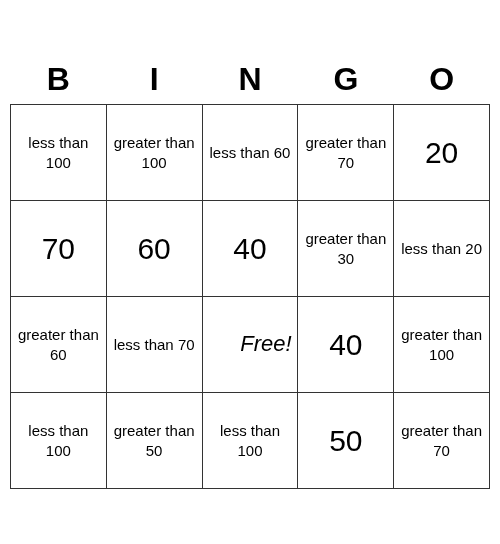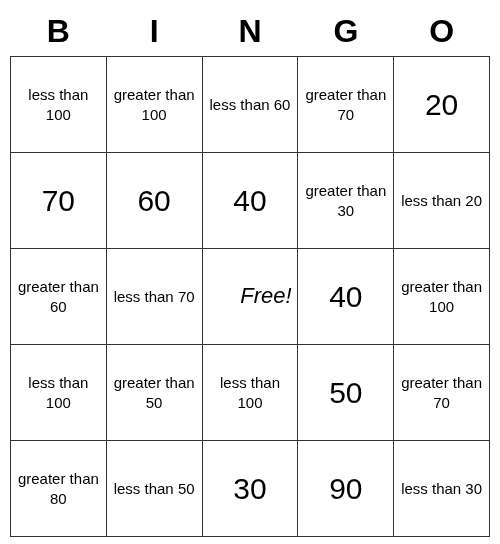--- a/index.html
+++ b/index.html
@@ -89,21 +89,14 @@
         <td class="large-num">40</td>
         <td>greater than 100</td>
       </tr>
       <tr>
         <td>less than 100</td>
         <td>greater than 50</td>
         <td>less than 100</td>
         <td class="large-num">50</td>
         <td>greater than 70</td>
       </tr>
-      <tr>
-        <td>greater than 80</td>
-        <td>less than 50</td>
-        <td class="large-num">30</td>
-        <td class="large-num">90</td>
-        <td>less than 30</td>
-      </tr>
     </tbody>
 </table>
 
 </body></html>

